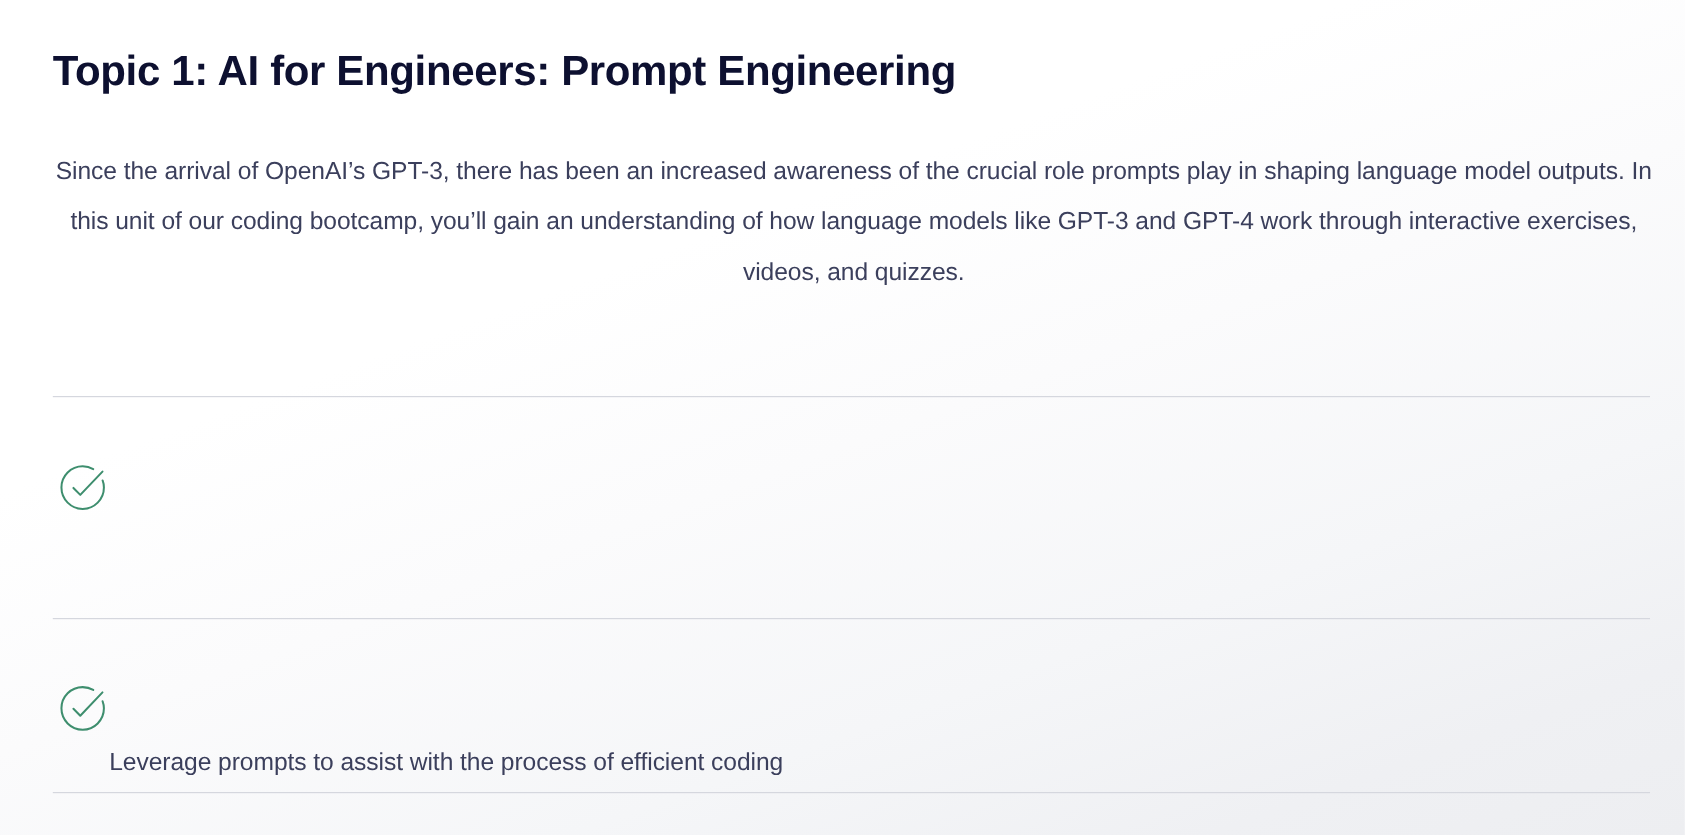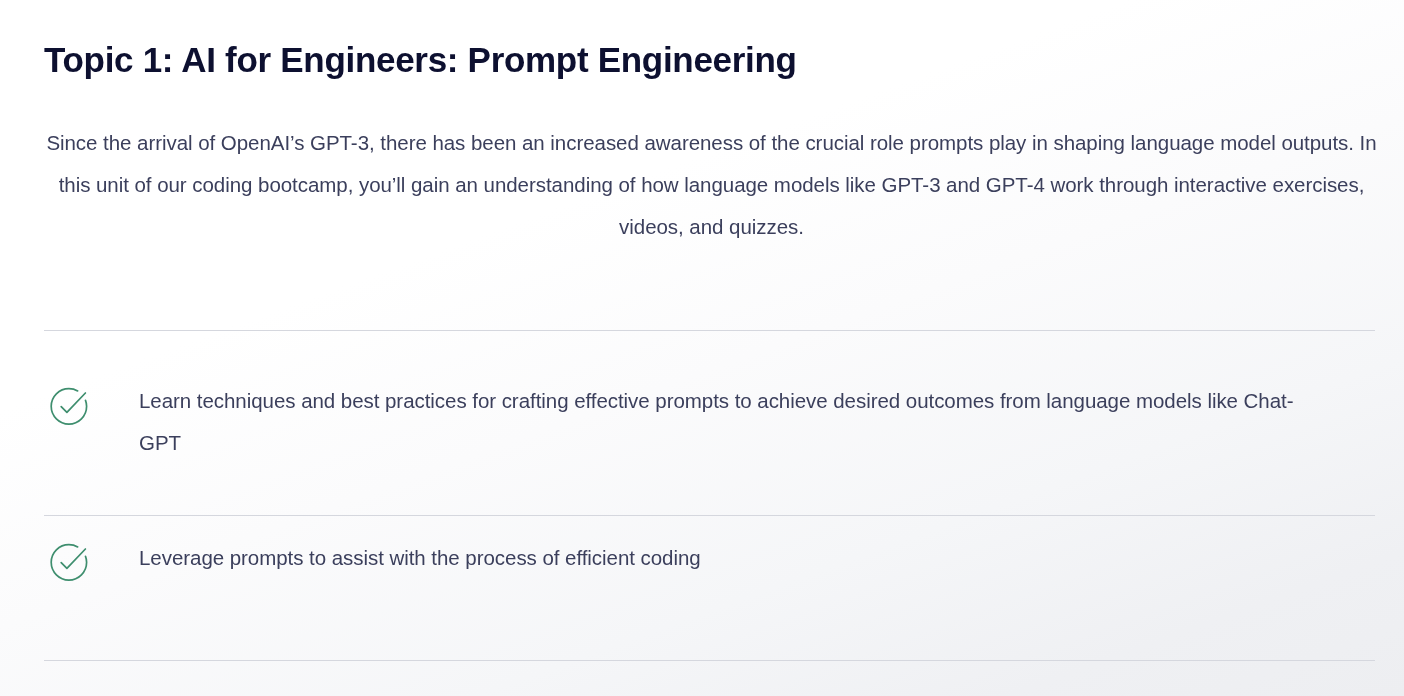--- a/index.html
+++ b/index.html
@@ -72,21 +72,21 @@
 
   
   .outcome-row {
     position: absolute;
     left: 44px;
     width: 1331px;
     display: flex;
     align-items: flex-start;
   }
   .outcome-row.row-1 { top: 380px; }
-  .outcome-row.row-2 { top: 536px; }
+  .outcome-row.row-2 { top: 564px; flex-direction: column; }
 
   .check-icon {
     flex: 0 0 auto;
     width: 48px;
     height: 48px;
     margin-top: 2px;
   }
   .check-icon svg {
     display: block;
     width: 48px;
@@ -117,21 +117,20 @@
 
   <div class="divider d1"></div>
 
   <div class="outcome-row row-1">
     <span class="check-icon">
       <svg viewBox="0 0 48 48" fill="none" xmlns="http://www.w3.org/2000/svg">
         <path d="M41.5 18.4 C42.2 20.2 42.6 22.2 42.6 24.3 C42.6 34.1 34.7 42.1 24.9 42.1 C15.1 42.1 7.2 34.1 7.2 24.3 C7.2 14.5 15.1 6.6 24.9 6.6 C28.1 6.6 31.1 7.4 33.7 8.9" stroke="#3e8e6e" stroke-width="1.7" stroke-linecap="round"></path>
         <path d="M17.2 24.6 L22.9 30.4 L41.4 11.0" stroke="#3e8e6e" stroke-width="1.7" stroke-linecap="round" stroke-linejoin="round"></path>
       </svg>
     </span>
-    <span class="outcome-text">Learn techniques and best practices for crafting effective prompts to achieve desired outcomes from language models like Chat-GPT</span>
   </div>
 
   <div class="divider d2"></div>
 
   <div class="outcome-row row-2">
     <span class="check-icon">
       <svg viewBox="0 0 48 48" fill="none" xmlns="http://www.w3.org/2000/svg">
         <path d="M41.5 18.4 C42.2 20.2 42.6 22.2 42.6 24.3 C42.6 34.1 34.7 42.1 24.9 42.1 C15.1 42.1 7.2 34.1 7.2 24.3 C7.2 14.5 15.1 6.6 24.9 6.6 C28.1 6.6 31.1 7.4 33.7 8.9" stroke="#3e8e6e" stroke-width="1.7" stroke-linecap="round"></path>
         <path d="M17.2 24.6 L22.9 30.4 L41.4 11.0" stroke="#3e8e6e" stroke-width="1.7" stroke-linecap="round" stroke-linejoin="round"></path>
       </svg>

